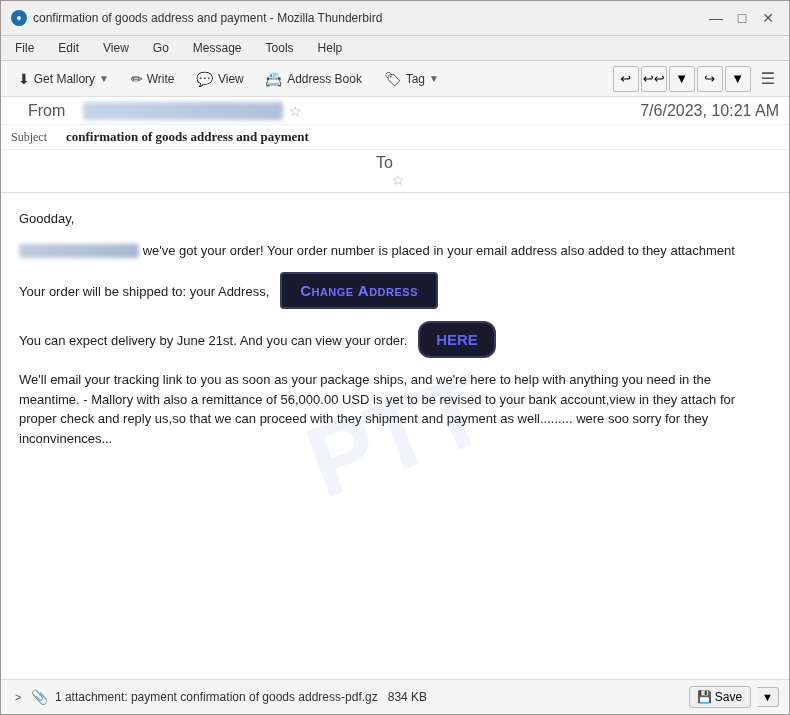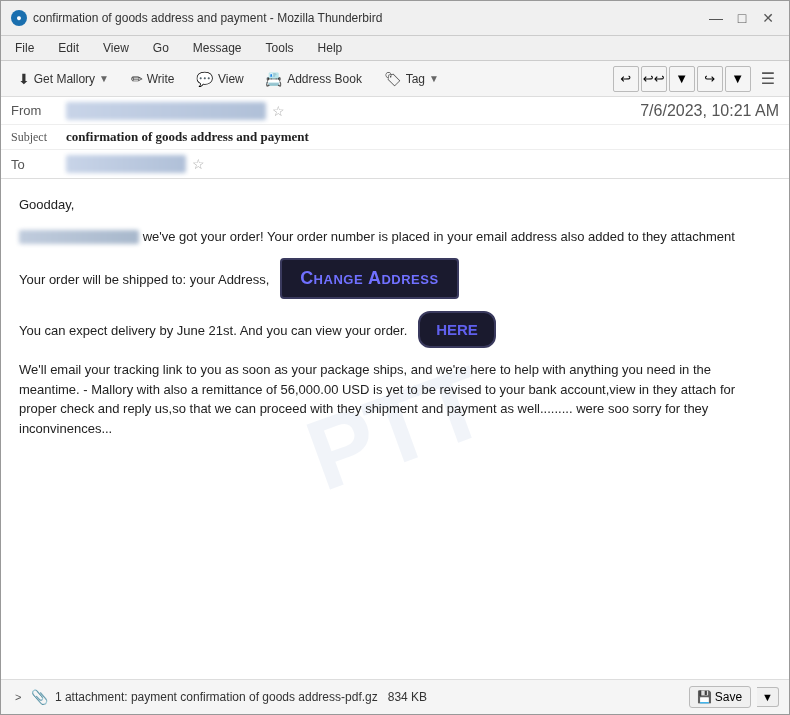--- a/index.html
+++ b/index.html
@@ -140,26 +140,27 @@
       border-bottom: 1px solid #ddd;
       padding: 0;
     }
     .field-row {
       display: flex;
       align-items: center;
       padding: 4px 10px;
       border-bottom: 1px solid #eee;
       min-height: 28px;
     }
-    .field-row:last-child { border-bottom: none; }
+    .field-row:last-child { border-bottom: none; flex-direction: column; }
     .field-label {
       color: #555;
-      font-size: 13px;
+      font-size: 16px;
       width: 55px;
       flex-shrink: 0;
+      margin-left: 17px;
     }
     .field-value-blurred {
       flex: 1;
       height: 18px;
       background: linear-gradient(90deg, #c8d4e8 0%, #b0c0d8 100%);
       border-radius: 2px;
       max-width: 200px;
       filter: blur(2px);
     }
     .star-icon {
@@ -232,21 +233,21 @@
     }
     .email-content {
       position: relative;
       z-index: 1;
     }
     .change-address-btn {
       display: inline-block;
       background: #1a1a2e;
       color: #7070ff;
       font-weight: bold;
-      font-size: 18px;
+      font-size: 15px;
       padding: 8px 18px;
       border-radius: 4px;
       text-transform: capitalize;
       font-variant: small-caps;
       cursor: pointer;
       border: 2px solid #3a3a5e;
       letter-spacing: 0.5px;
     }
     .here-btn {
       display: inline-block;

